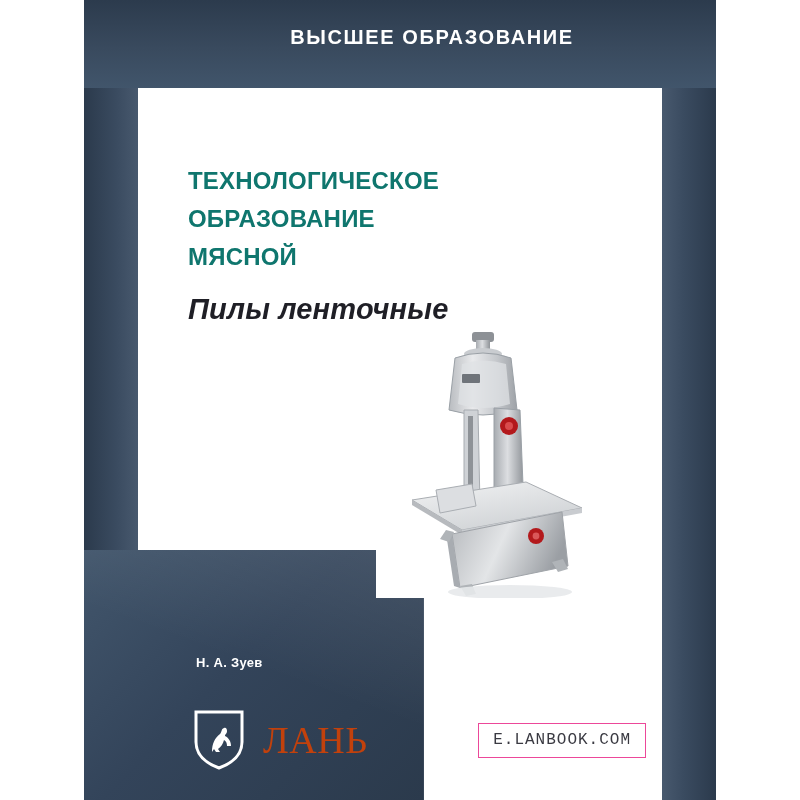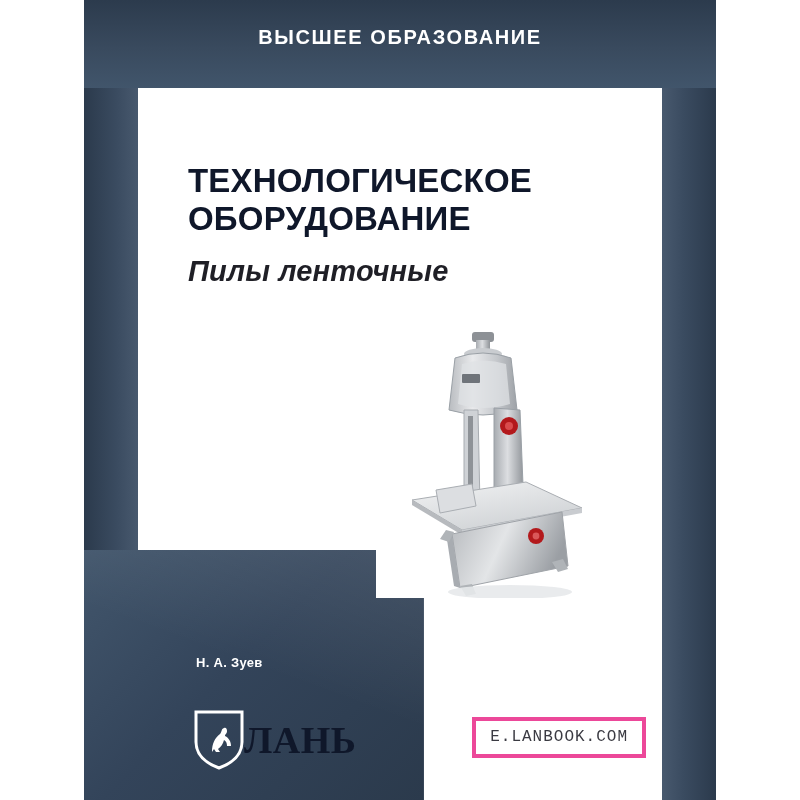--- a/index.html
+++ b/index.html
@@ -35,20 +35,21 @@
   .top-band-label {
     position: absolute;
     left: 0;
     top: 26px;
     width: 632px;
     text-align: center;
     color: #ffffff;
     font-size: 20px;
     font-weight: bold;
     letter-spacing: 1.6px;
+    padding-left: 32px;
   }
 
   
   .left-strip {
     position: absolute;
     left: 0;
     top: 88px;
     width: 54px;
     height: 712px;
     background: linear-gradient(90deg, #2b3a4c 0%, #3a4b60 60%, #48596e 100%);
@@ -104,22 +105,22 @@
   }
 
   
   .title-block {
     position: absolute;
     left: 104px;
     top: 162px;
     width: 470px;
   }
   .title-line {
-    color: #0f172a;
-    font-size: 33px;
+    color: #0f766e;
+    font-size: 24px;
     line-height: 38px;
     font-weight: bold;
     letter-spacing: 0.2px;
     white-space: nowrap;
   }
   .subtitle {
     margin-top: 16px;
     color: #1f1f26;
     font-size: 29px;
     line-height: 34px;
@@ -150,36 +151,36 @@
   }
   .pub-shield {
     position: absolute;
     left: 0;
     top: 2px;
     width: 54px;
     height: 62px;
   }
   .pub-name {
     position: absolute;
-    left: 52px;
+    left: 71px;
     top: 12px;
-    color: #0f172a;
+    color: #c2410c;
     font-size: 38px;
-    font-weight: bold;
+    font-weight: normal;
     letter-spacing: 0.5px;
     font-family: "Liberation Serif", serif;
   }
 
   
   .site-badge {
     position: absolute;
     right: 70px;
     bottom: 42px;
     padding: 7px 14px 8px 14px;
-    border: 4px solid #ec4899;
+    border: 1px solid #ec4899;
     background: #ffffff;
     color: #3a3a42;
     font-family: "Liberation Mono", monospace;
     font-size: 16px;
     letter-spacing: 1px;
   }
 
   
   .photo {
     position: absolute;
@@ -217,21 +218,22 @@
   <div class="left-strip"></div>
   <div class="right-strip"></div>
 
   <div class="content"></div>
 
   <div class="bottom-block"></div>
   <div class="sheen"></div>
 
   <div class="title-block">
     <div class="title-line">ТЕХНОЛОГИЧЕСКОЕ</div>
-    <div class="title-line">ОБОРУДОВАНИЕ</div>
+    <div class="title-line">ОБРАЗОВАНИЕ</div>
+    <div class="title-line">МЯСНОЙ</div>
     <div class="subtitle">Пилы ленточные</div>
   </div>
 
   <div class="photo">
     <svg width="236" height="268" viewBox="0 0 236 268" xmlns="http://www.w3.org/2000/svg">
       <defs>
         <linearGradient id="metal" x1="0" y1="0" x2="1" y2="0">
           <stop offset="0%" stop-color="#b9bcc0"></stop>
           <stop offset="35%" stop-color="#e9eaec"></stop>
           <stop offset="70%" stop-color="#c5c8cc"></stop>

